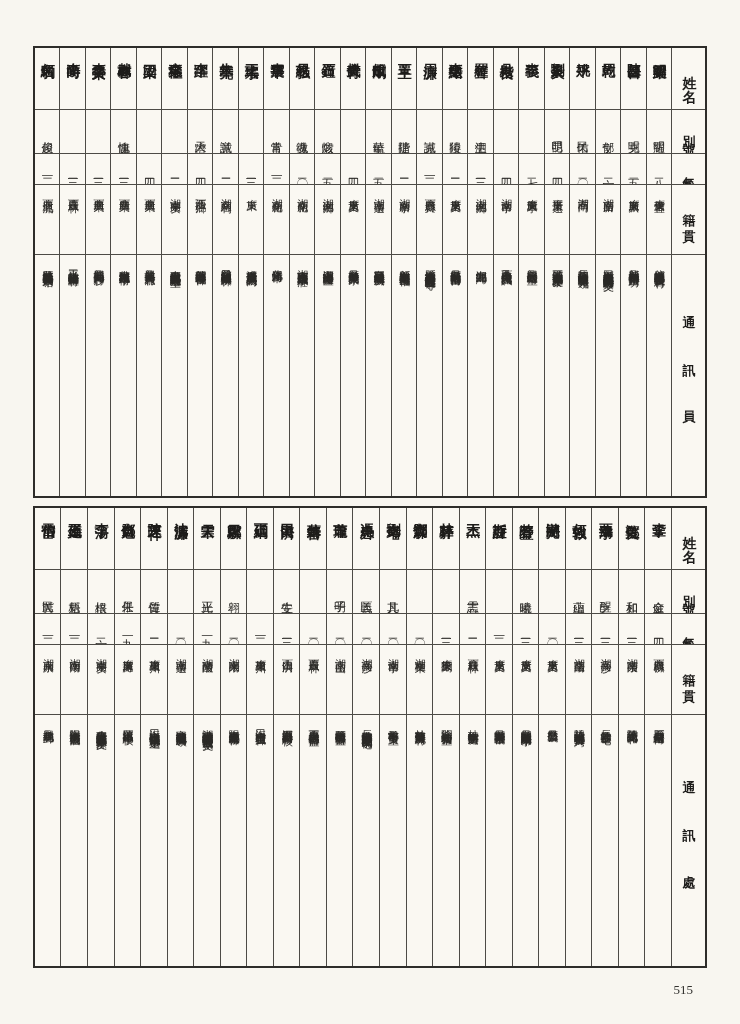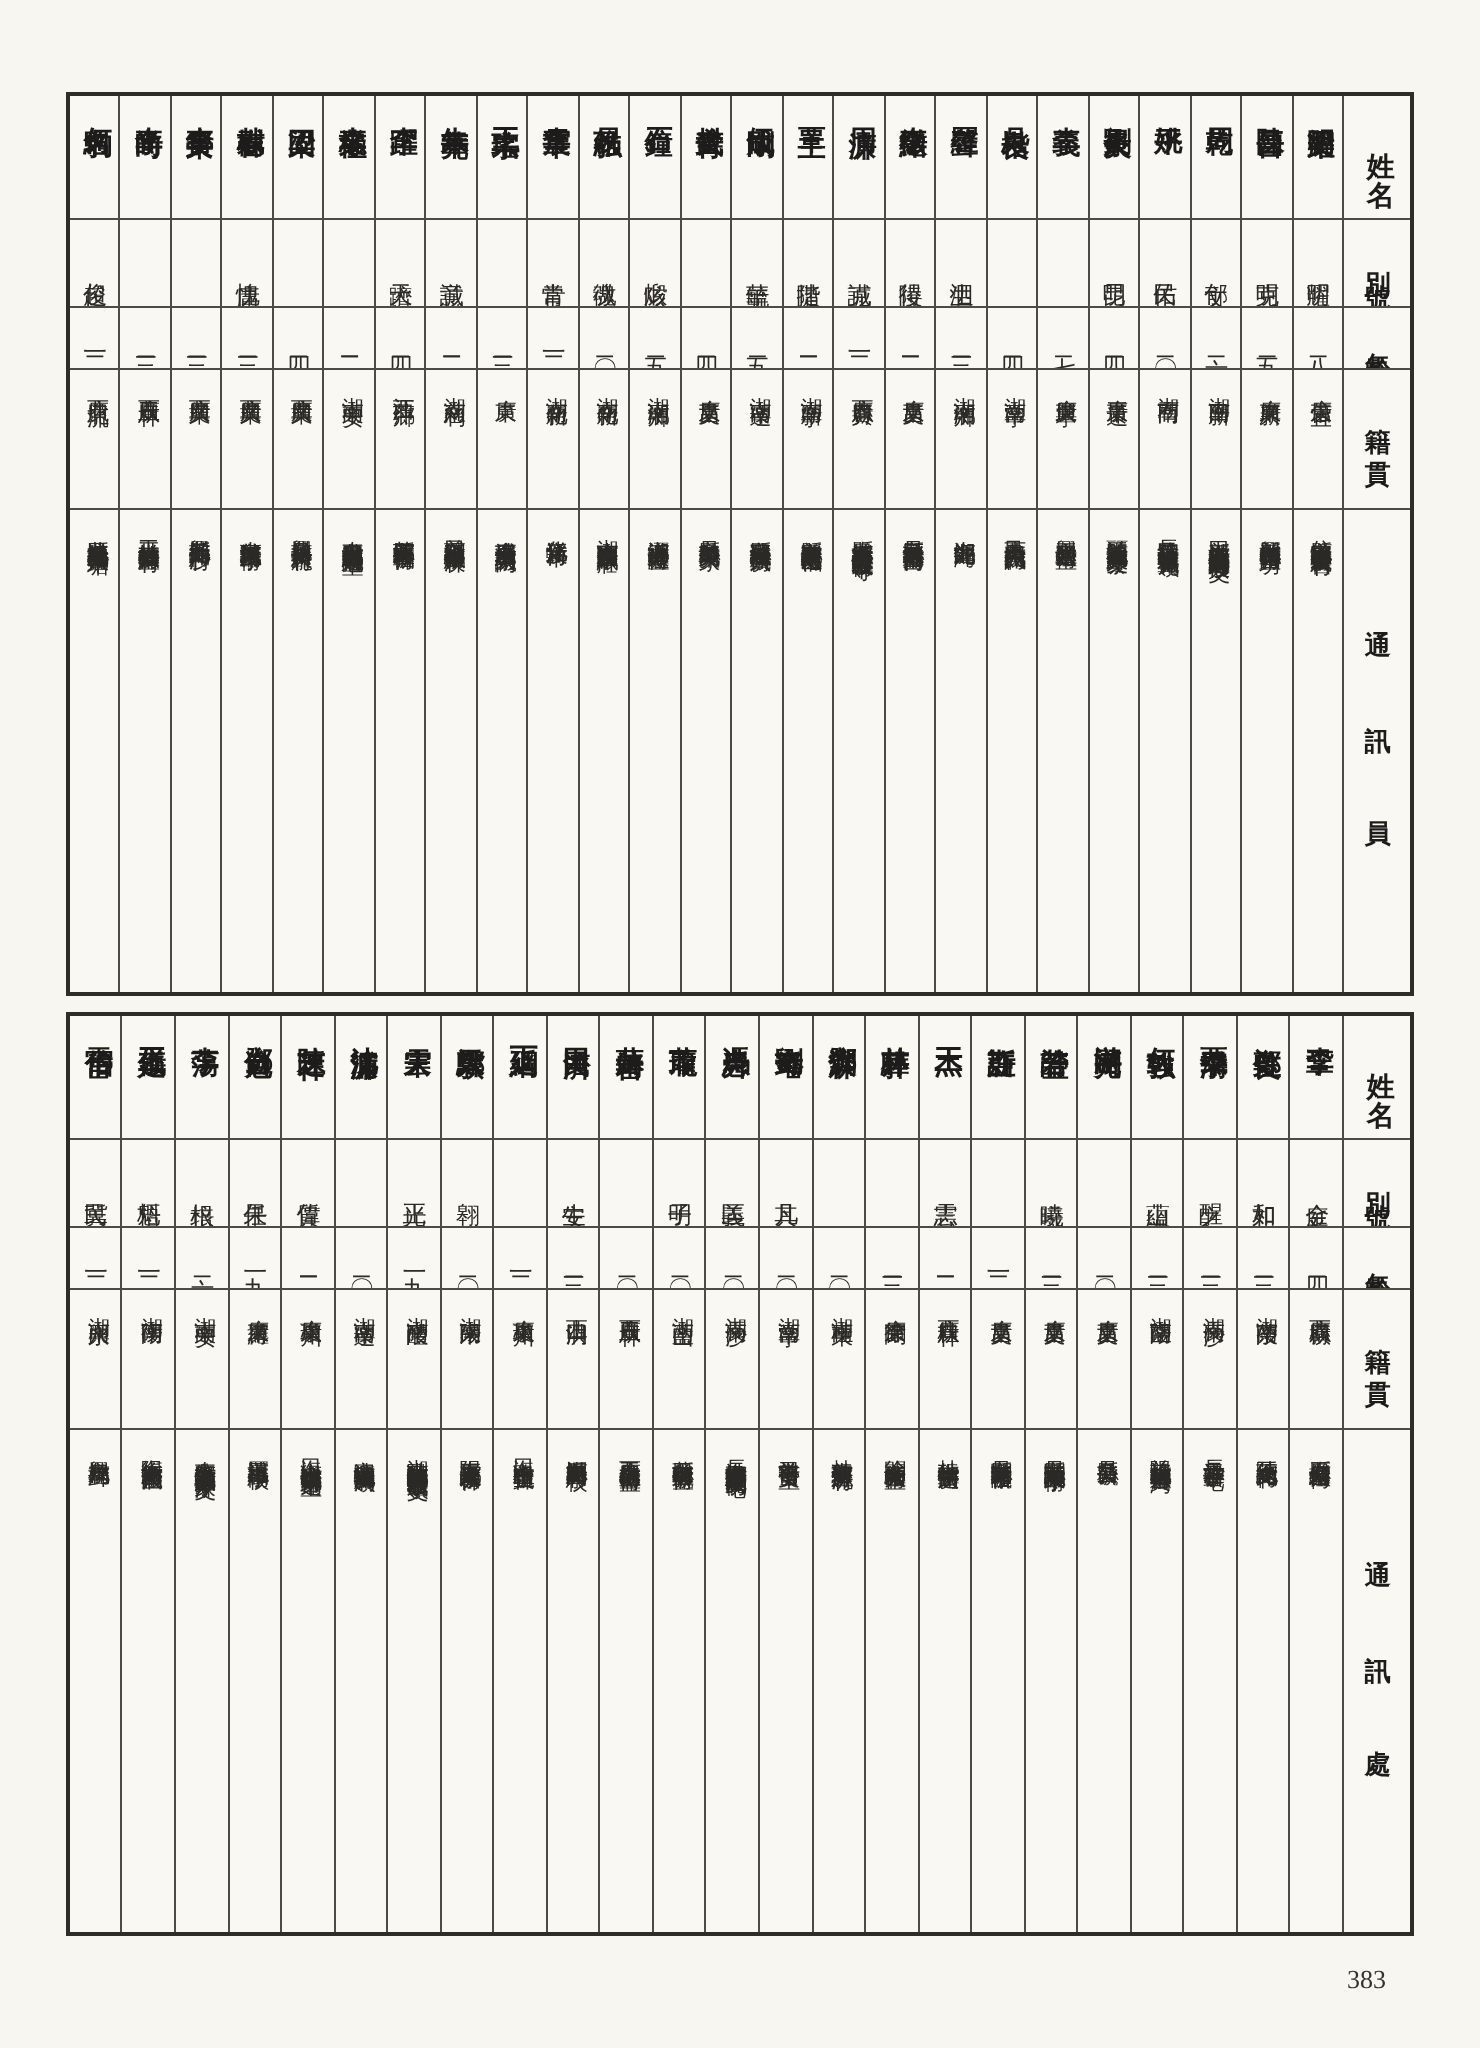--- a/index.html
+++ b/index.html
@@ -941,14 +941,14 @@
     </div>
     <div class="cell r-native">
       <span class="vtext c-native">湖南永興</span>
     </div>
     <div class="cell r-contact">
       <span class="vtext c-contact">永興花橋郵局</span>
     </div>
   </div>
     </div>
 
-  <div class="page-number">383</div>
+  <div class="page-number">515</div>
 </div>
 
 </body></html>

